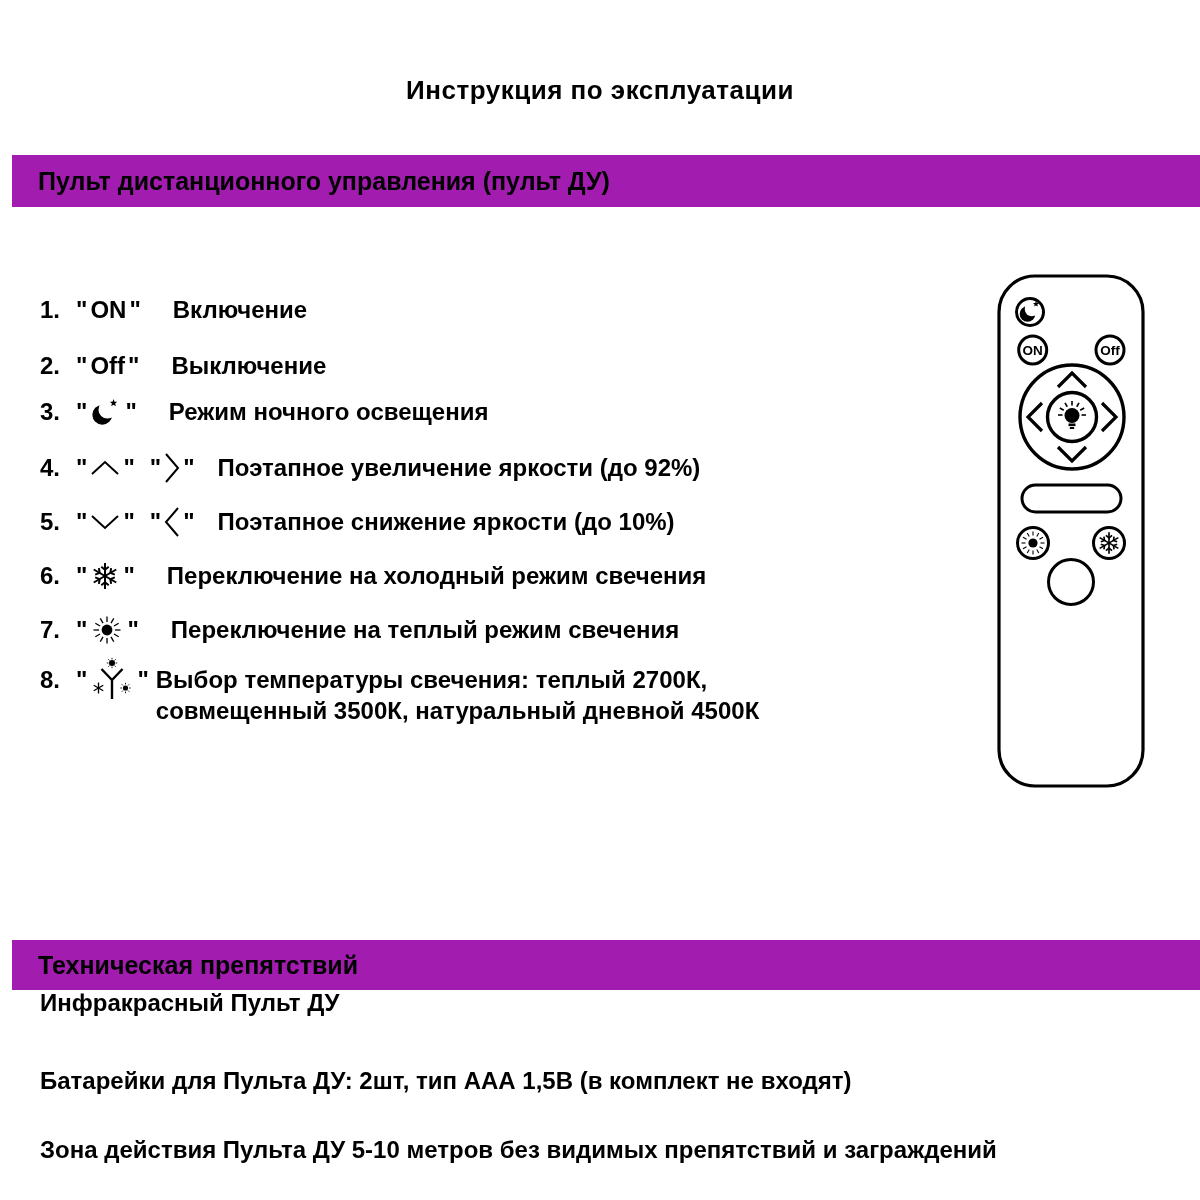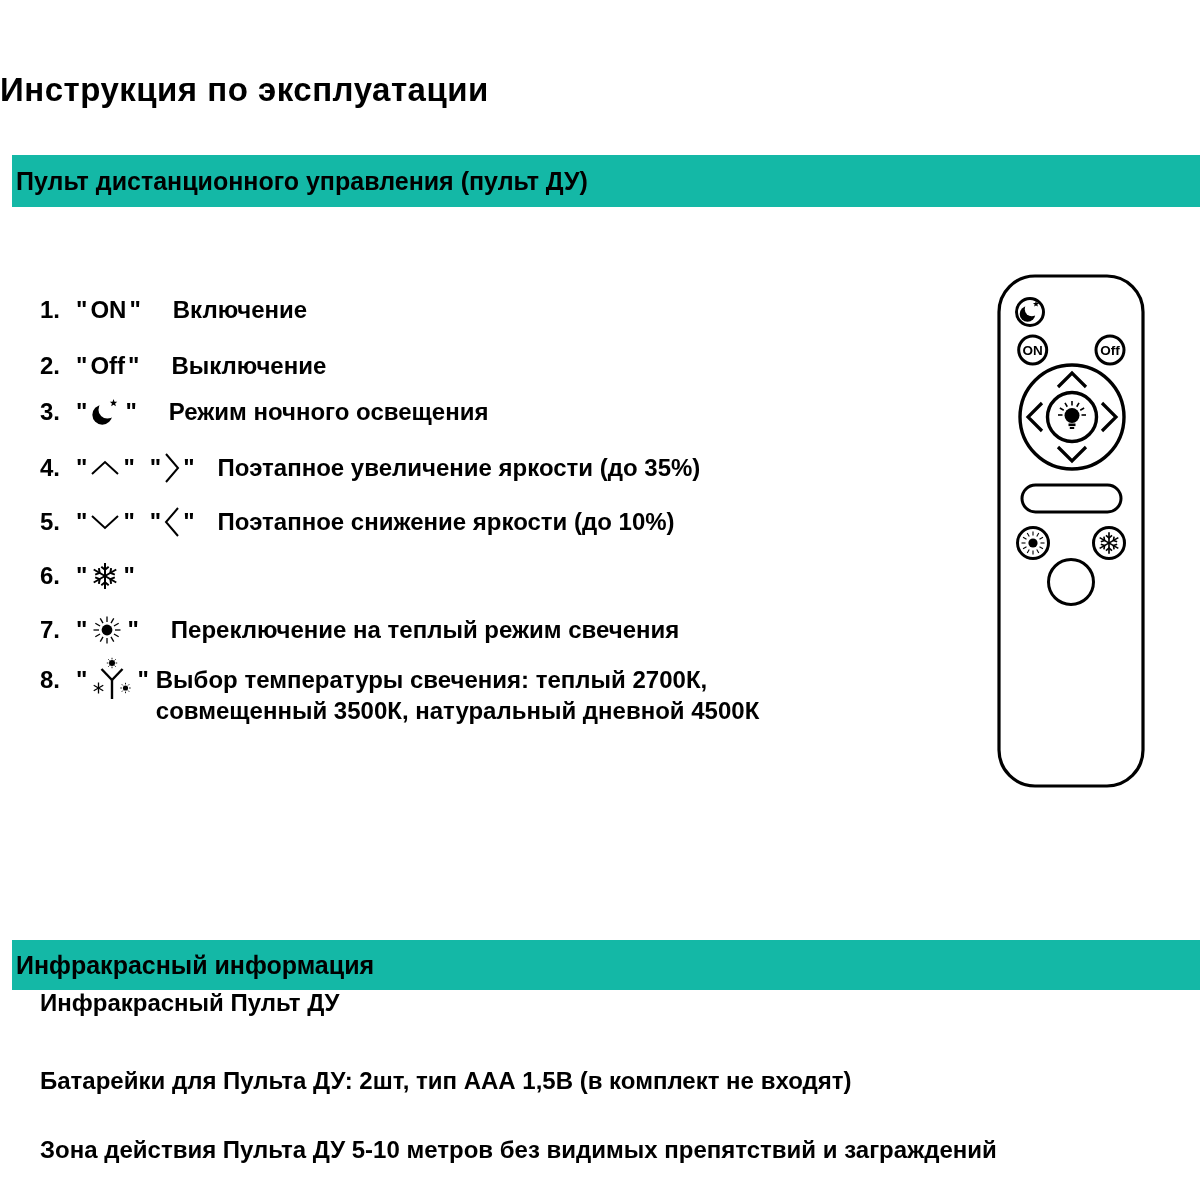--- a/index.html
+++ b/index.html
@@ -2,26 +2,26 @@
 <html><head>
 <meta charset="utf-8">
 <style>
   html,body{margin:0;padding:0;background:#fff;}
   .canvas{
     position:relative;width:1200px;height:1200px;background:#ffffff;
     font-family:"Liberation Sans",sans-serif;font-weight:bold;color:#000;
     overflow:hidden;
   }
   .title{
-    position:absolute;top:70px;left:0;width:100%;
-    font-size:33px;line-height:40px;letter-spacing:0.5px;
+    position:absolute;top:70px;left:0;width:100%;text-align:center;
+    font-size:26px;line-height:40px;letter-spacing:0.5px;
   }
   .bar{
-    position:absolute;left:12px;right:0;background:#14b8a6;
-    display:flex;align-items:center;padding-left:4px;font-size:25px;
+    position:absolute;left:12px;right:0;background:#a21caf;
+    display:flex;align-items:center;padding-left:26px;font-size:25px;
   }
   .bar1{top:155px;height:52px;}
   .bar2{top:940px;height:50px;}
   .li{
     position:absolute;left:40px;display:flex;align-items:center;
     font-size:24px;white-space:nowrap;
   }
   .num{width:33px;flex:0 0 auto;}
   .q{margin:0 3px;}
   .q2{margin-left:12px;}
@@ -82,21 +82,21 @@
     <span class="q">"</span>
     <svg class="icon" width="30" height="16" viewBox="0 0 30 16">
       <polyline points="2,14 15,2 28,14" stroke="#000" stroke-width="2" fill="none"></polyline>
     </svg>
     <span class="q">"</span>
     <span class="q q2">"</span>
     <svg class="icon" width="16" height="32" viewBox="0 0 16 32">
       <polyline points="2,2 14,16 2,30" stroke="#000" stroke-width="2" fill="none"></polyline>
     </svg>
     <span class="q">"</span>
-    <span class="desc desc-gap">Поэтапное увеличение яркости (до 35%)</span>
+    <span class="desc desc-gap">Поэтапное увеличение яркости (до 92%)</span>
   </div>
 
   <div class="li" style="top:504px;height:36px;">
     <span class="num">5.</span>
     <span class="q">"</span>
     <svg class="icon" width="30" height="16" viewBox="0 0 30 16">
       <polyline points="2,2 15,14 28,2" stroke="#000" stroke-width="2" fill="none"></polyline>
     </svg>
     <span class="q">"</span>
     <span class="q q2">"</span>
@@ -123,20 +123,21 @@
           <polyline points="11.3,24.2 15,21.2 18.7,24.2"></polyline>
         </g>
         <g transform="rotate(120 15 15)">
           <line x1="15" y1="2" x2="15" y2="28"></line>
           <polyline points="11.3,5.8 15,8.8 18.7,5.8"></polyline>
           <polyline points="11.3,24.2 15,21.2 18.7,24.2"></polyline>
         </g>
       </g>
     </svg>
     <span class="q">"</span>
+    <span class="desc">Переключение на холодный режим свечения</span>
   </div>
 
   <div class="li" style="top:612px;height:36px;">
     <span class="num">7.</span>
     <span class="q">"</span>
     <svg class="icon" width="34" height="34" viewBox="0 0 34 34">
       <circle cx="17" cy="17" r="5.4" fill="#000"></circle>
       <g stroke="#000" stroke-width="1.3">
         <line x1="17" y1="3.5" x2="17" y2="9"></line>
         <line x1="17" y1="3.5" x2="17" y2="9" transform="rotate(30 17 17)"></line>
@@ -283,20 +284,20 @@
           <polyline points="11.3,5.8 15,8.8 18.7,5.8"></polyline>
           <polyline points="11.3,24.2 15,21.2 18.7,24.2"></polyline>
         </g>
       </g>
     </g>
 
     <circle cx="86" cy="320" r="22.5" class="rc-stroke" stroke-width="3"></circle>
   </svg>
 
   <div class="bar bar2">
-    <span>Инфракрасный информация</span>
+    <span>Техническая препятствий</span>
   </div>
 
   <div class="tline" style="top:988px;">Инфракрасный Пульт ДУ</div>
   <div class="tline" style="top:1066px;">Батарейки для Пульта ДУ: 2шт, тип ААА 1,5В (в комплект не входят)</div>
   <div class="tline" style="top:1108px;margin-top:27px;">Зона действия Пульта ДУ 5-10 метров без видимых препятствий и заграждений</div>
 
 </div>
 
 </body></html>

